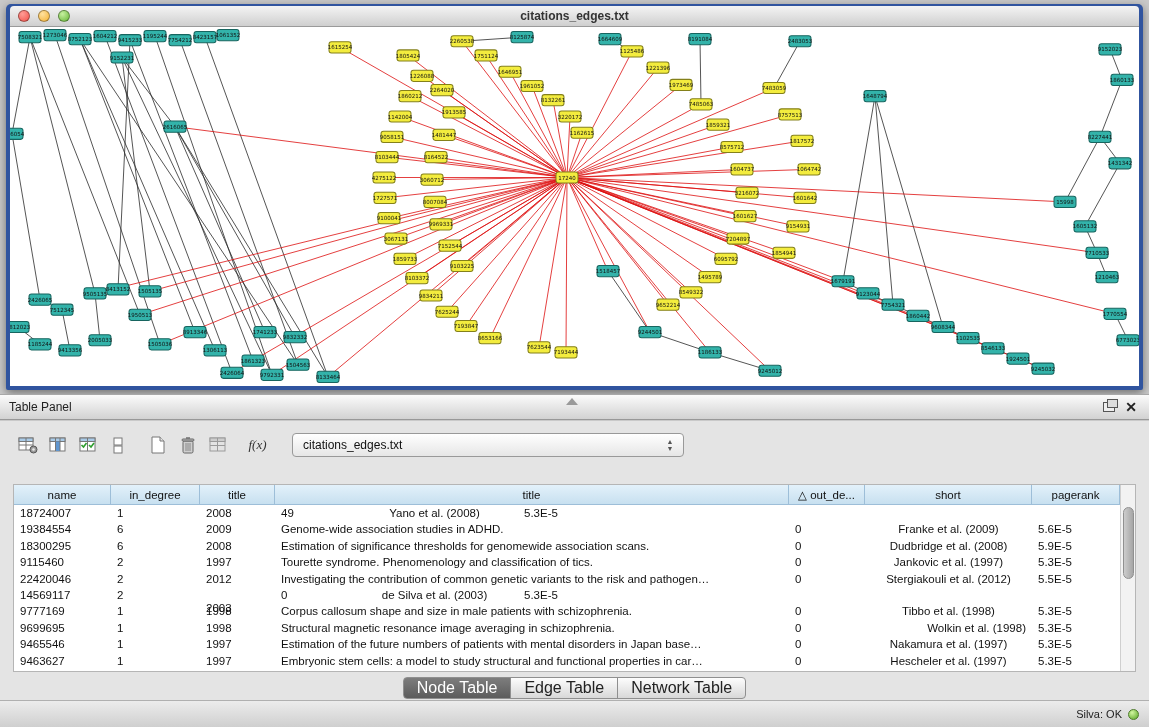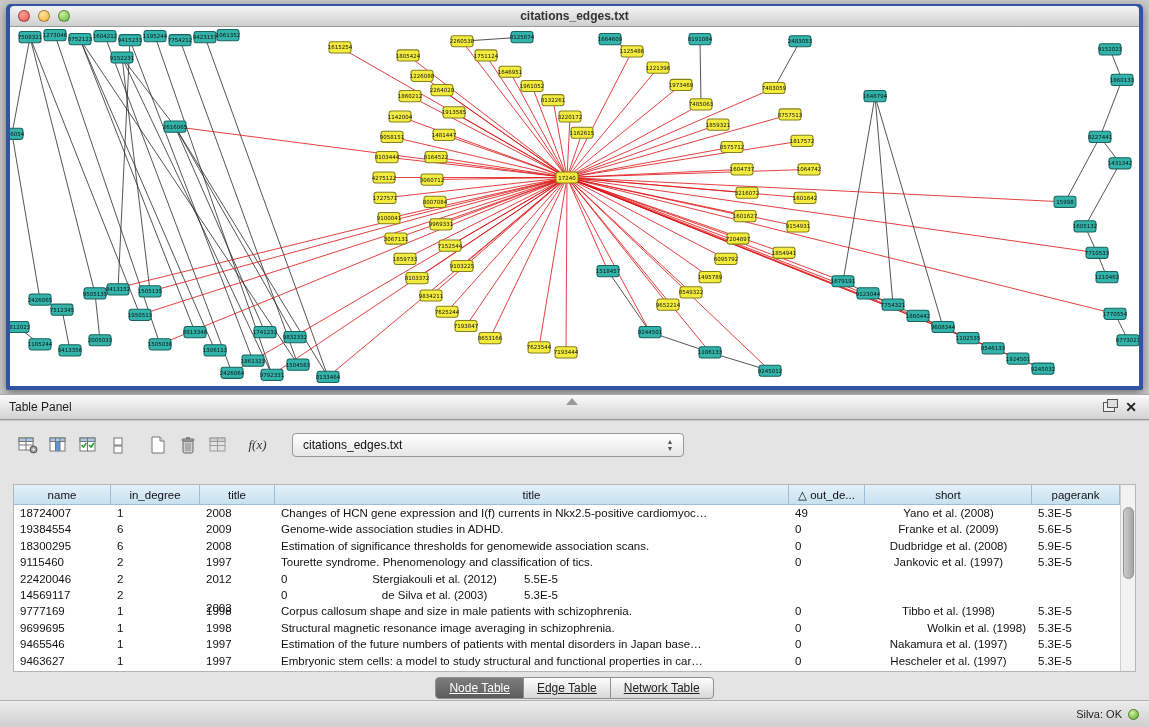--- a/index.html
+++ b/index.html
@@ -130,23 +130,23 @@
     border-radius: 6px; background: linear-gradient(to right, #cdcdcd, #a5a5a5);
     border: 1px solid #909090;
   }
 
   
   .tab-row {
     position: absolute; left: 0; right: 0; top: 256px; height: 22px;
     display: flex; justify-content: center;
   }
   .tab {
-    font-size: 12px; padding: 3px 13px; border: 1px solid #8f8f8f;
+    font-size: 16px; padding: 3px 13px; border: 1px solid #8f8f8f;
     background: linear-gradient(#fdfdfd, #d8d8d8); color: #222;
-    margin-left: -1px; display: flex; align-items: center; text-decoration: underline;
+    margin-left: -1px; display: flex; align-items: center;
   }
   .tab:first-child { border-radius: 4px 0 0 4px; margin-left: 0; }
   .tab:last-child { border-radius: 0 4px 4px 0; }
   .tab.active { background: linear-gradient(#7d7d7d, #5c5c5c); color: #fff; }
 
   
   .status-bar {
     position: absolute; left: 0; top: 700px; width: 1149px; height: 27px;
     background: linear-gradient(#ececec, #cfcfcf);
     border-top: 1px solid #b0b0b0;
@@ -874,21 +874,20 @@
             <div class="th col-3">title</div>
             <div class="th col-4">△ out_de...</div>
             <div class="th col-5">short</div>
             <div class="th col-6">pagerank</div>
           </div>
         <div class="tbody">
             <div class="tr">
               <div class="td col-0" style="text-align: left;">18724007</div>
               <div class="td col-1" style="text-align: left;">1</div>
               <div class="td col-2" style="text-align: left;">2008</div>
-              <div class="td col-3" style="text-align: left;">Changes of HCN gene expression and I(f) currents in Nkx2.5-positive cardiomyoc…</div>
               <div class="td col-4" style="text-align: left;">49</div>
               <div class="td col-5" style="text-align: center;">Yano et al. (2008)</div>
               <div class="td col-6" style="text-align: left;">5.3E-5</div>
             </div>
             <div class="tr">
               <div class="td col-0" style="text-align: left;">19384554</div>
               <div class="td col-1" style="text-align: left;">6</div>
               <div class="td col-2" style="text-align: left;">2009</div>
               <div class="td col-3" style="text-align: left;">Genome-wide association studies in ADHD.</div>
               <div class="td col-4" style="text-align: left;">0</div>
@@ -910,20 +909,21 @@
               <div class="td col-2" style="text-align: left;">1997</div>
               <div class="td col-3" style="text-align: left;">Tourette syndrome. Phenomenology and classification of tics.</div>
               <div class="td col-4" style="text-align: left;">0</div>
               <div class="td col-5" style="text-align: center;">Jankovic et al. (1997)</div>
               <div class="td col-6" style="text-align: left;">5.3E-5</div>
             </div>
             <div class="tr">
               <div class="td col-0" style="text-align: left;">22420046</div>
               <div class="td col-1" style="text-align: left;">2</div>
               <div class="td col-2" style="text-align: left;">2012</div>
+              <div class="td col-3" style="text-align: left;">Investigating the contribution of common genetic variants to the risk and pathogen…</div>
               <div class="td col-4" style="text-align: left;">0</div>
               <div class="td col-5" style="text-align: center;">Stergiakouli et al. (2012)</div>
               <div class="td col-6" style="text-align: left;">5.5E-5</div>
             </div>
             <div class="tr">
               <div class="td col-0" style="text-align: left;">14569117</div>
               <div class="td col-1" style="text-align: left;">2</div>
               <div class="td col-2" style="text-align: left; margin-top: 26px;">2003</div>
               <div class="td col-4" style="text-align: left;">0</div>
               <div class="td col-5" style="text-align: center;">de Silva et al. (2003)</div>

